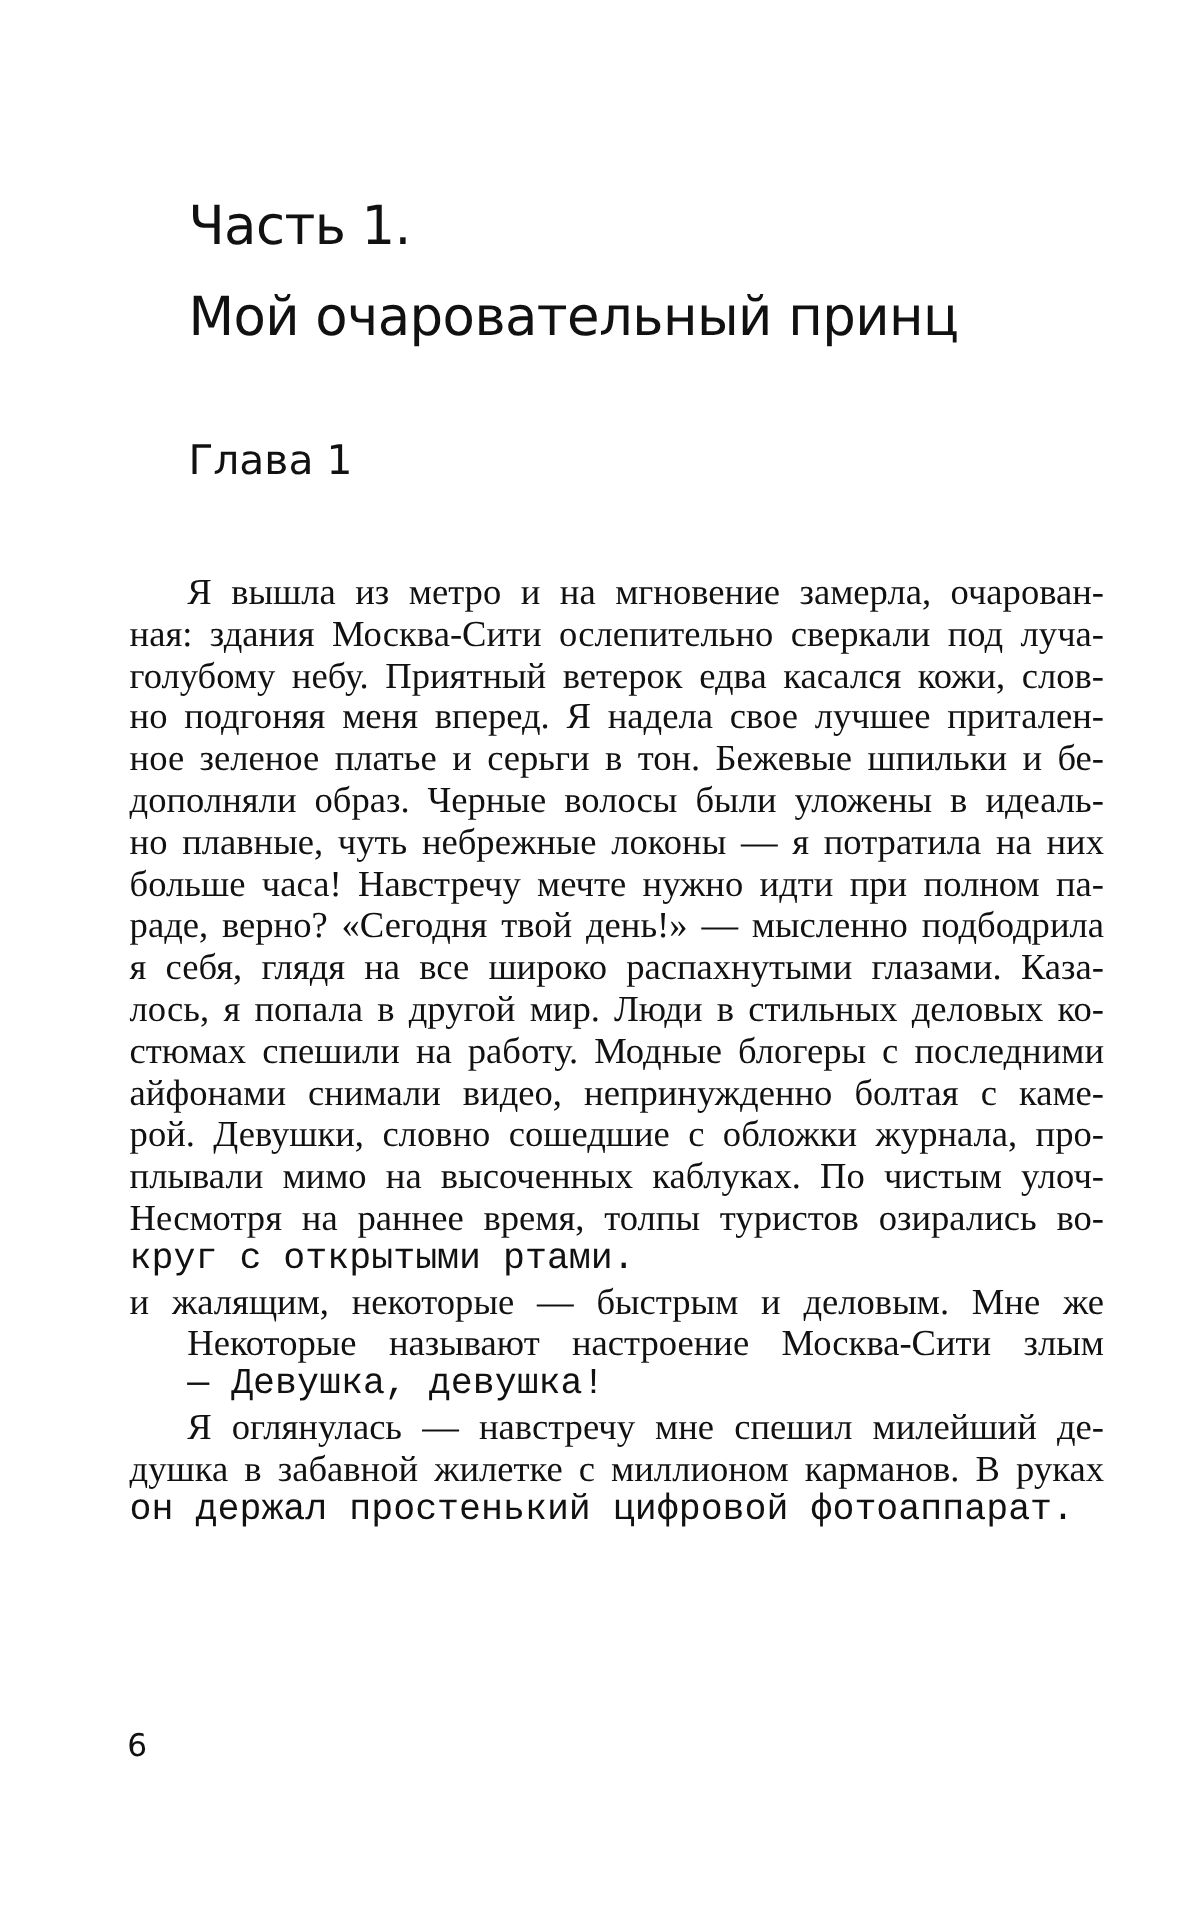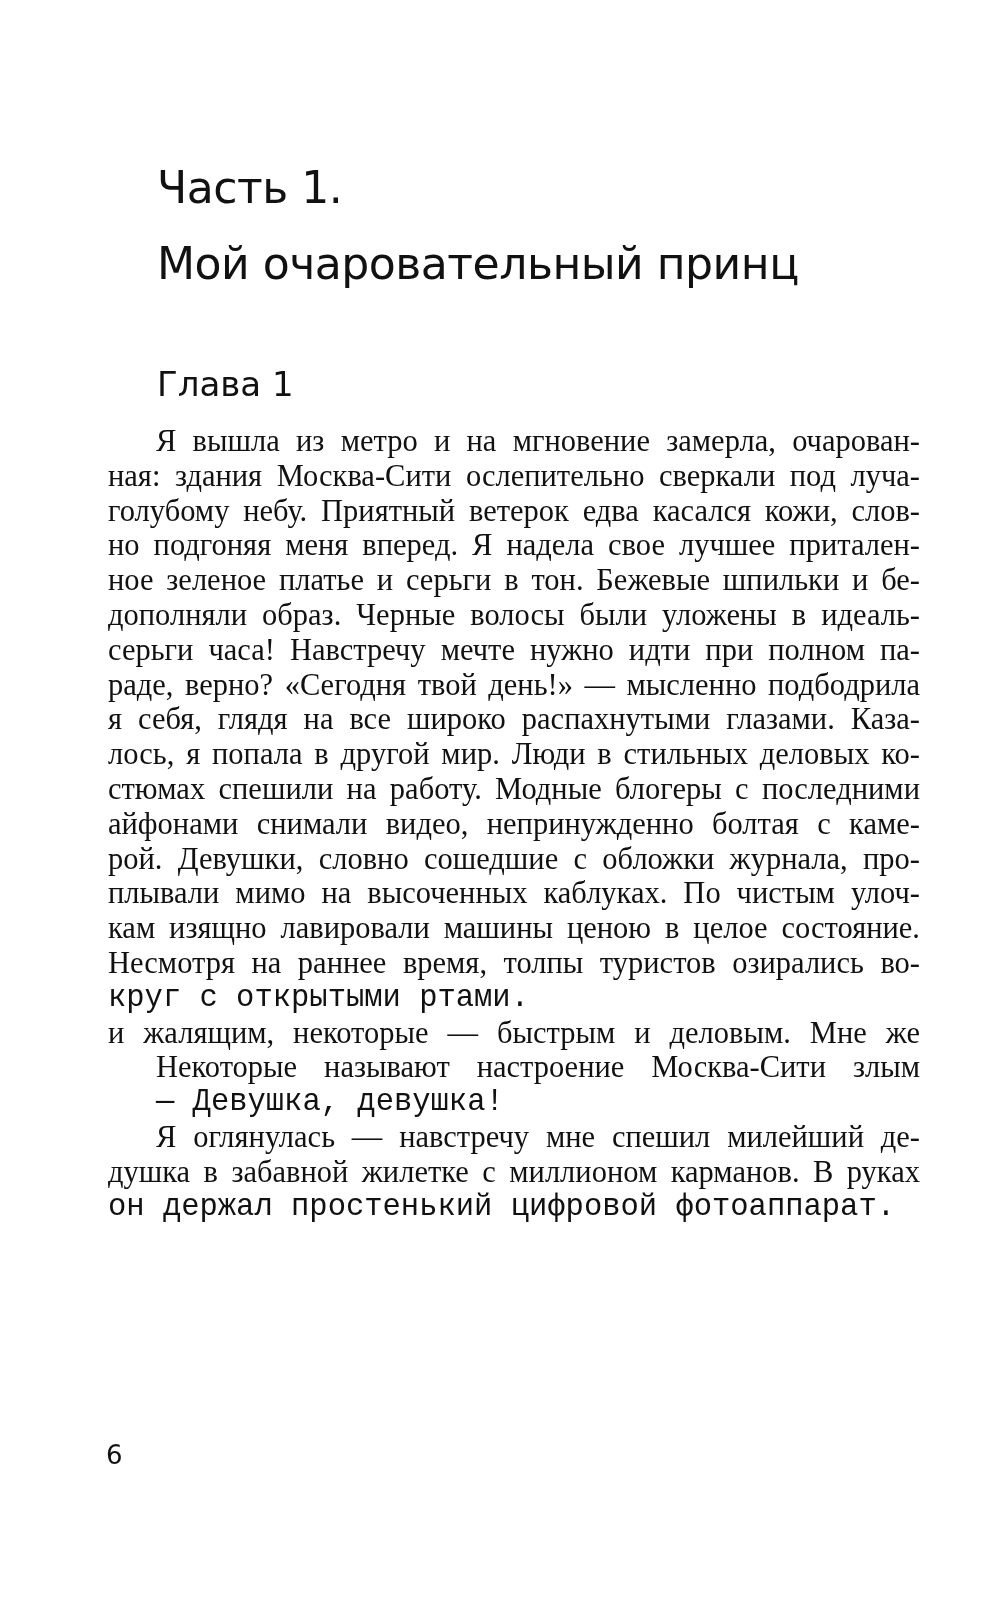--- a/index.html
+++ b/index.html
@@ -44,21 +44,21 @@
       font-family: "DejaVu Sans", sans-serif;
       font-size: 34px;
       line-height: 44px;
       margin: 0;
       font-weight: normal;
       color: #111;
     }
     .body-text {
       position: absolute;
       left: 108px;
-      top: 424px;
+      top: 476px;
       width: 812px;
       font-family: "Liberation Serif", serif;
       font-size: 30.5px;
       color: #111;
     }
     .line {
       height: 34.8px;
       line-height: 34.8px;
       text-align: justify;
       text-align-last: justify;
@@ -91,29 +91,29 @@
 
   <div class="body-text">
 
     <div class="paragraph">
       <div class="line indent">Я вышла из метро и на мгновение замерла, очарован-</div>
       <div class="line">ная: здания Москва-Сити ослепительно сверкали под луча-</div>
       <div class="line">голубому небу. Приятный ветерок едва касался кожи, слов-</div>
       <div class="line">но подгоняя меня вперед. Я надела свое лучшее притален-</div>
       <div class="line">ное зеленое платье и серьги в тон. Бежевые шпильки и бе-</div>
       <div class="line">дополняли образ. Черные волосы были уложены в идеаль-</div>
-      <div class="line">серьги часа! Навстречу мечте нужно идти при полном па-</div>
+      <div class="line">но плавные, чуть небрежные локоны — я потратила на них</div>
+      <div class="line">больше часа! Навстречу мечте нужно идти при полном па-</div>
       <div class="line">раде, верно? «Сегодня твой день!» — мысленно подбодрила</div>
       <div class="line">я себя, глядя на все широко распахнутыми глазами. Каза-</div>
       <div class="line">лось, я попала в другой мир. Люди в стильных деловых ко-</div>
       <div class="line">стюмах спешили на работу. Модные блогеры с последними</div>
       <div class="line">айфонами снимали видео, непринужденно болтая с каме-</div>
       <div class="line">рой. Девушки, словно сошедшие с обложки журнала, про-</div>
       <div class="line">плывали мимо на высоченных каблуках. По чистым улоч-</div>
-      <div class="line">кам изящно лавировали машины ценою в целое состояние.</div>
       <div class="line">Несмотря на раннее время, толпы туристов озирались во-</div>
       <div class="line last">круг с открытыми ртами.</div>
     </div>
 
     <div class="paragraph">
       <div class="line">и жалящим, некоторые — быстрым и деловым. Мне же</div>
       <div class="line indent">Некоторые называют настроение Москва-Сити злым</div>
     </div>
 
     <div class="paragraph">

